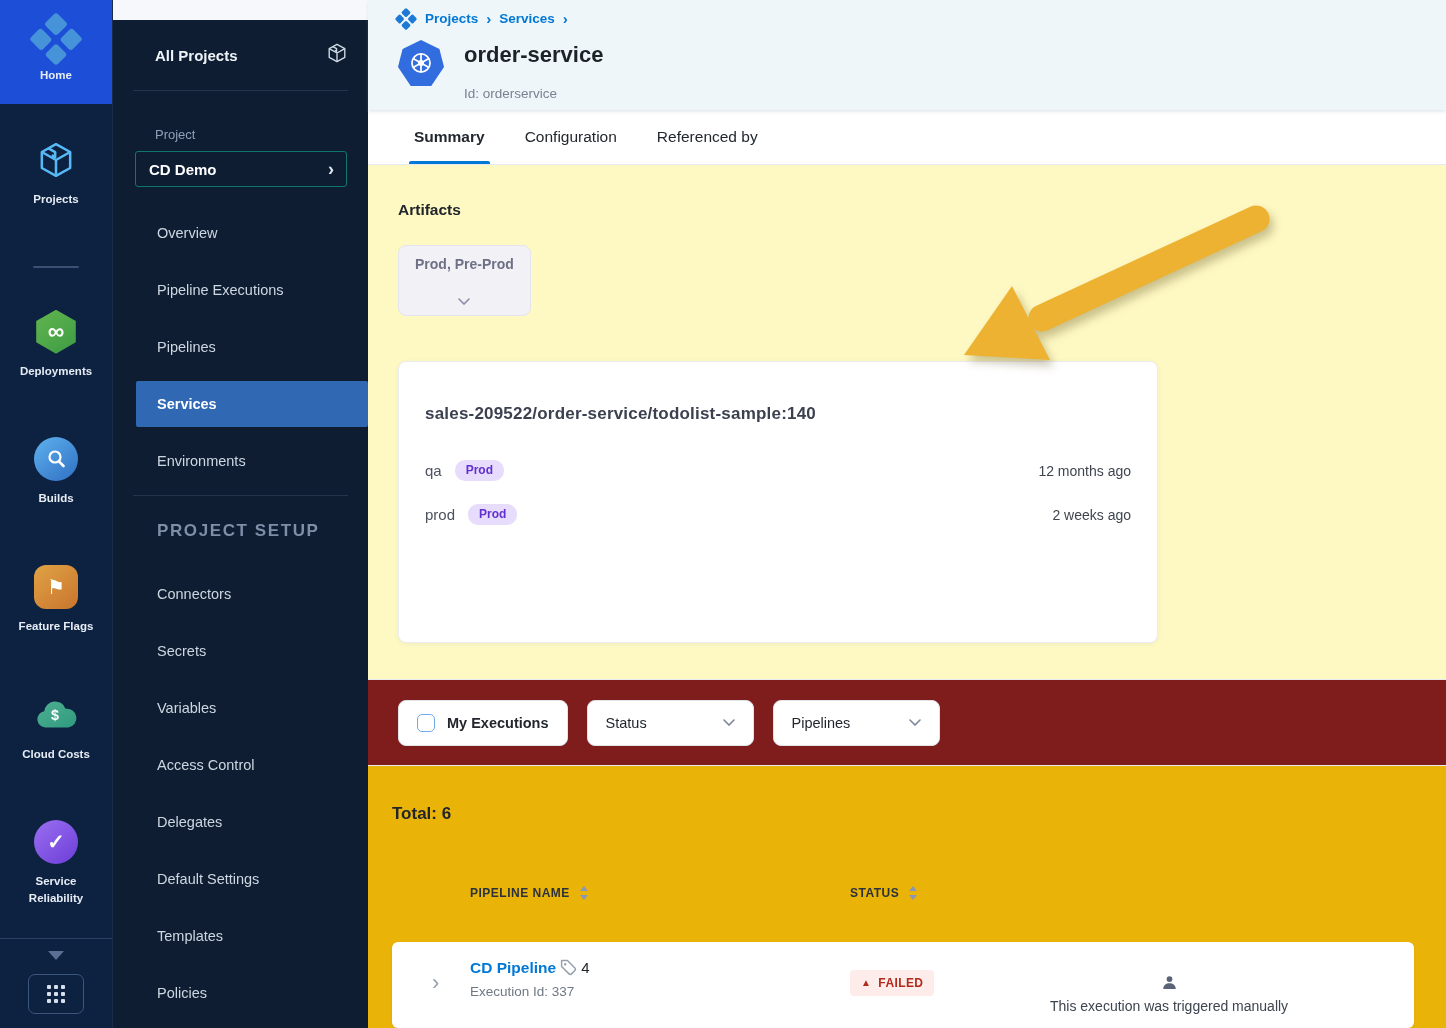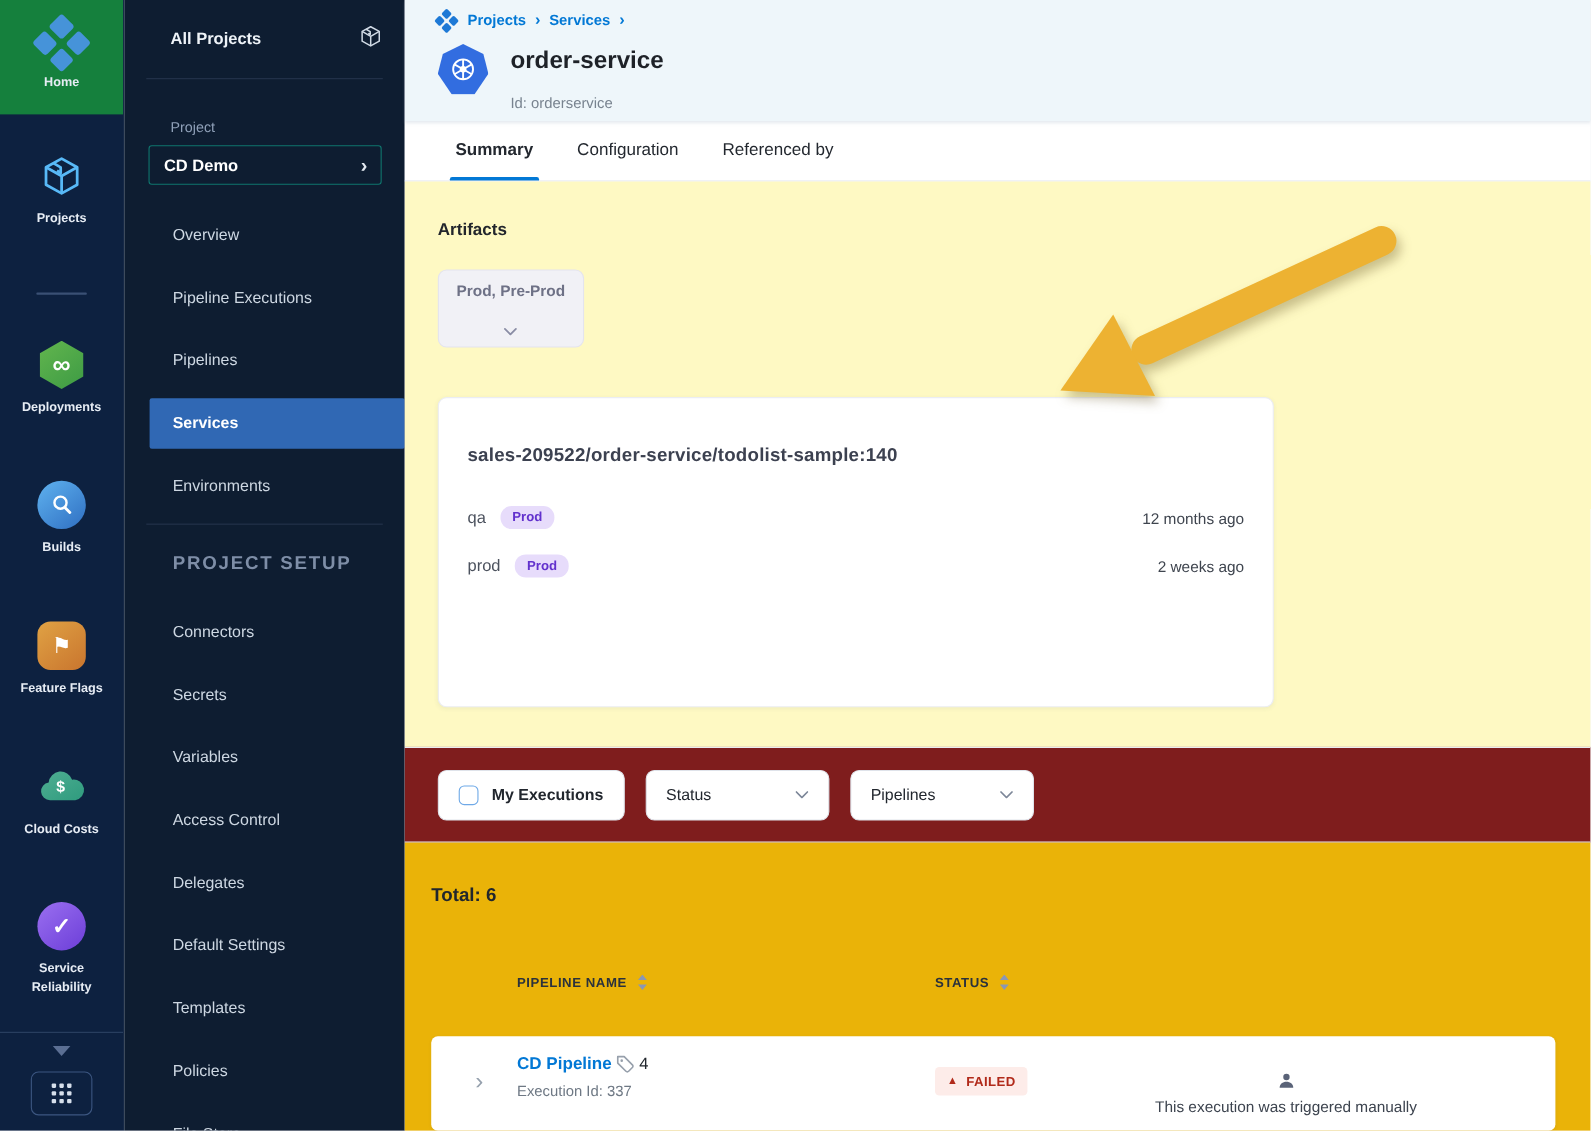--- a/index.html
+++ b/index.html
@@ -1,42 +1,42 @@
 <!DOCTYPE html>
 <html><head>
 <meta charset="utf-8">
 <style>
   * { margin:0; padding:0; box-sizing:border-box; }
   html,body { width:1446px; height:1028px; overflow:hidden; font-family:"Liberation Sans", sans-serif; background:#f7f8fb; }
   .app { display:flex; height:100%; position:relative; }
 
   
   .rail { width:113px; flex-shrink:0; background:#0d2140; color:#e6ecf4; display:flex; flex-direction:column; align-items:center; overflow:hidden; border-right:1px solid rgba(255,255,255,.05); }
-  .rail-home { width:100%; height:104px; background:#15803d; display:flex; flex-direction:column; align-items:center; justify-content:center; gap:9px; cursor:pointer; }
+  .rail-home { width:100%; height:104px; background:#1d4ed8; display:flex; flex-direction:column; align-items:center; justify-content:center; gap:9px; cursor:pointer; }
   .harness-logo { width:38px; height:38px; transform:rotate(45deg); display:grid; grid-template-columns:1fr 1fr; gap:5px; }
   .harness-logo span { background:#4693d9; border-radius:3px; }
   .rail-label { font-size:11.5px; font-weight:600; color:#e6ecf4; width:96px; text-align:center; line-height:1.45; }
   .rail-item { margin-top:58px; display:flex; flex-direction:column; align-items:center; gap:9px; cursor:pointer; }
   .rail-item.first { margin-top:34px; }
   .rail-item.after-divider { margin-top:42px; }
   .rail-divider { margin-top:58px; width:46px; height:2px; background:#3a5074; border-radius:2px; }
   .ric { width:44px; height:44px; display:flex; align-items:center; justify-content:center; }
   .hex-green { clip-path:polygon(50% 0%,95% 26%,95% 74%,50% 100%,5% 74%,5% 26%); background:linear-gradient(140deg,#63b64e,#3c9a44); color:#fff; font-size:23px; font-weight:700; }
   .circ-blue { border-radius:50%; background:linear-gradient(140deg,#5fb2ef,#2f6fc2); }
   .sq-orange { border-radius:12px; background:linear-gradient(140deg,#e0a244,#c9752e); color:#fff; font-size:20px; }
   .circ-purple { border-radius:50%; background:linear-gradient(140deg,#9a6ff0,#6c3ed8); color:#fff; font-size:21px; font-weight:700; }
   .rail-bottom { margin-top:auto; width:100%; display:flex; flex-direction:column; align-items:center; padding-bottom:14px; }
   .rail-bottom-divider { width:100%; height:1px; background:#2c4263; }
   .caret-down { margin-top:12px; width:0; height:0; border-left:8px solid transparent; border-right:8px solid transparent; border-top:9px solid #5b6f93; }
   .grid-btn { margin-top:14px; width:56px; height:40px; border:1.5px solid #3c5680; border-radius:7px; display:flex; align-items:center; justify-content:center; cursor:pointer; }
   .grid-dots { display:grid; grid-template-columns:repeat(3,4px); grid-template-rows:repeat(3,4px); gap:3px; }
   .grid-dots span { background:#d6dfeb; border-radius:1px; }
 
   
-  .sidebar { width:255px; flex-shrink:0; background:#0e1d31; overflow:hidden; }
+  .sidebar { width:255px; flex-shrink:0; background:#0e1d31; overflow:hidden;margin-top:20px; }
   .sb-header { margin:22px 20px 0 42px; display:flex; justify-content:space-between; align-items:center; }
   .sb-header-label { font-size:15px; font-weight:700; color:#eef3f8; }
   .sb-divider { height:1px; background:#24344c; margin:22px 20px 0 20px; }
   .sb-project-label { margin:36px 0 9px 42px; font-size:13px; color:#8fa0b8; }
   .sb-project-select { margin-left:22px; width:212px; height:36px; border:1px solid #0f766e; border-radius:3px; display:flex; align-items:center; justify-content:space-between; padding:0 12px 0 13px; cursor:pointer; }
   .sb-project-name { font-weight:700; font-size:15px; color:#ffffff; }
   .sb-select-caret { color:#e2e8f0; font-size:18px; line-height:1; font-weight:700; }
   .sb-nav { margin-top:23px; }
   .sb-item { height:46px; margin-bottom:11px; display:flex; align-items:center; padding-left:44px; font-size:14.5px; color:#cdd7e2; cursor:pointer; }
   .sb-item.active { background:#3068b4; color:#fff; font-weight:600; margin-left:23px; padding-left:21px; border-radius:2px; }

